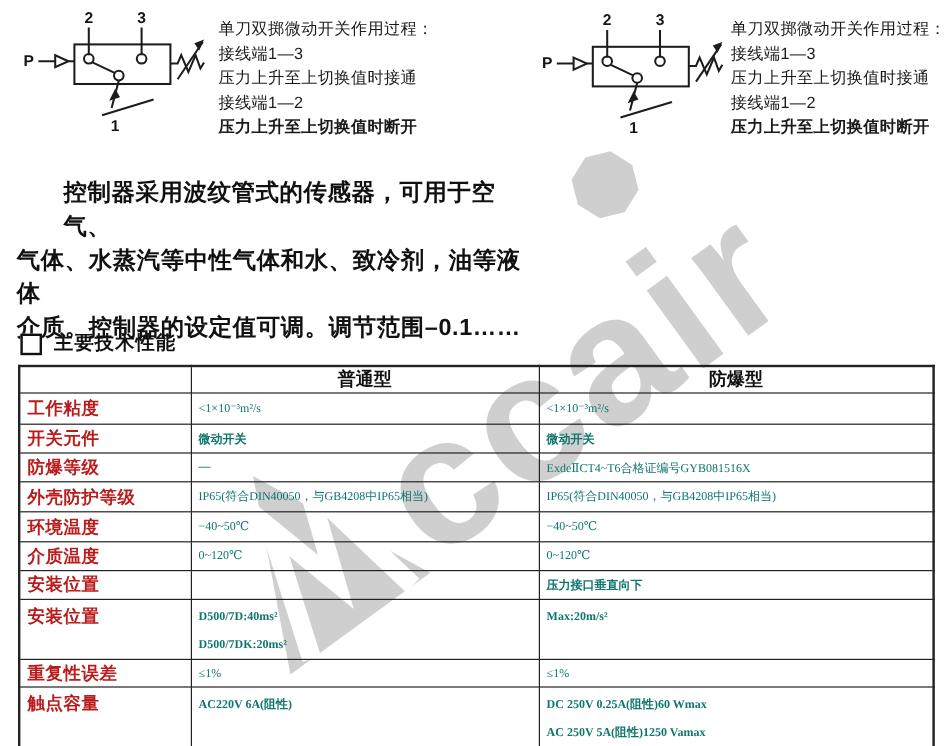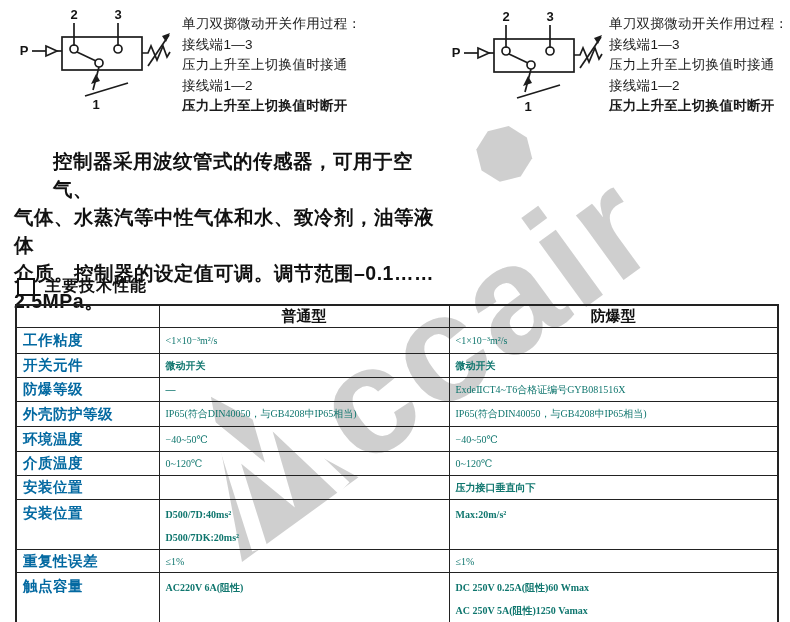--- a/index.html
+++ b/index.html
@@ -30,21 +30,21 @@
   .section-header{position:absolute;left:17px;top:276px;display:flex;align-items:center;gap:10px;}
   .section-header .sq{width:14px;height:14px;border:2px solid #111;background:#fff;}
   .section-header .txt{font-size:16px;font-weight:bold;letter-spacing:1px;color:#111;}
 
   
   table.spec{position:absolute;left:15px;top:304px;width:762px;
              border-collapse:collapse;table-layout:fixed;background:transparent;
              border:2px solid #222;}
   table.spec th,table.spec td{border:1.5px solid #222;padding:0 6px;vertical-align:middle;overflow:hidden;margin-left:29px;}
   table.spec th{font-size:15px;font-weight:bold;text-align:center;height:21px;color:#111;}
-  td.lbl{font-size:14.5px;font-weight:bold;letter-spacing:0.5px;color:#0369a1;}
+  td.lbl{font-size:14.5px;font-weight:bold;letter-spacing:0.5px;color:#b91c1c;}
   td.val{font-family:"Liberation Serif","DejaVu Serif",serif;font-size:10px;color:#0f766e;}
   tr.tall td{vertical-align:top;padding-top:3px;}
   tr.tall td .vline{line-height:23px;font-weight:bold;}
   tr.tall td.lbl{padding-top:4px;}
 
   
   .wm-svg{position:absolute;left:0;top:0;}
 </style>
 </head>
 <body>
@@ -128,21 +128,20 @@
     <div>接线端1—3</div>
     <div>压力上升至上切换值时接通</div>
     <div>接线端1—2</div>
     <div class="bold">压力上升至上切换值时断开</div>
   </div>
 
   <div class="intro">
     <div class="indent">控制器采用波纹管式的传感器，可用于空气、</div>
     <div>气体、水蒸汽等中性气体和水、致冷剂，油等液体</div>
     <div>介质。控制器的设定值可调。调节范围–0.1……</div>
-    <div>2.5MPa。</div>
   </div>
 
   <div class="section-header">
     <span class="sq"></span>
     <span class="txt">主要技术性能</span>
   </div>
 
   <table class="spec">
     <colgroup>
         <col style="width:143px">

